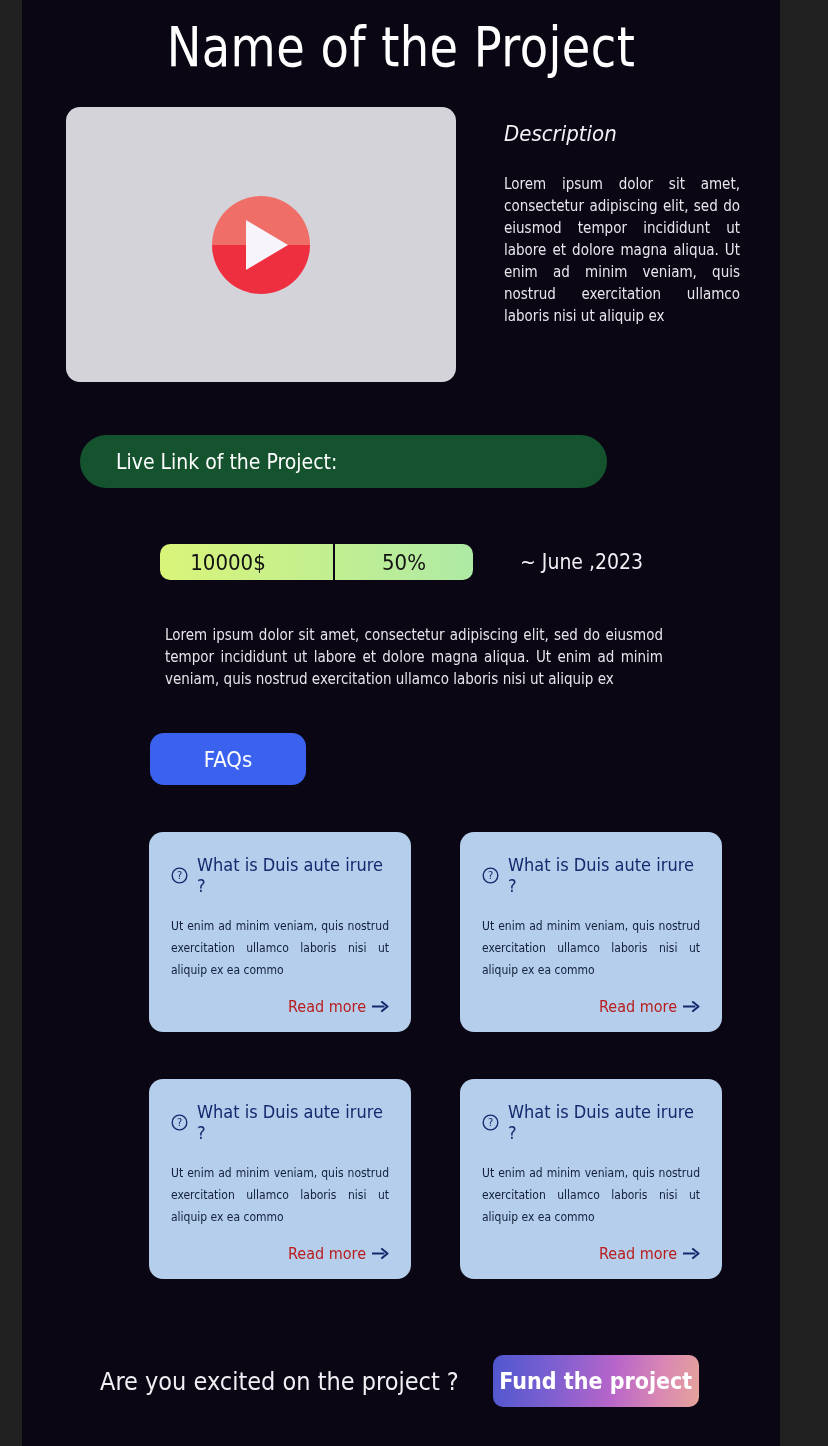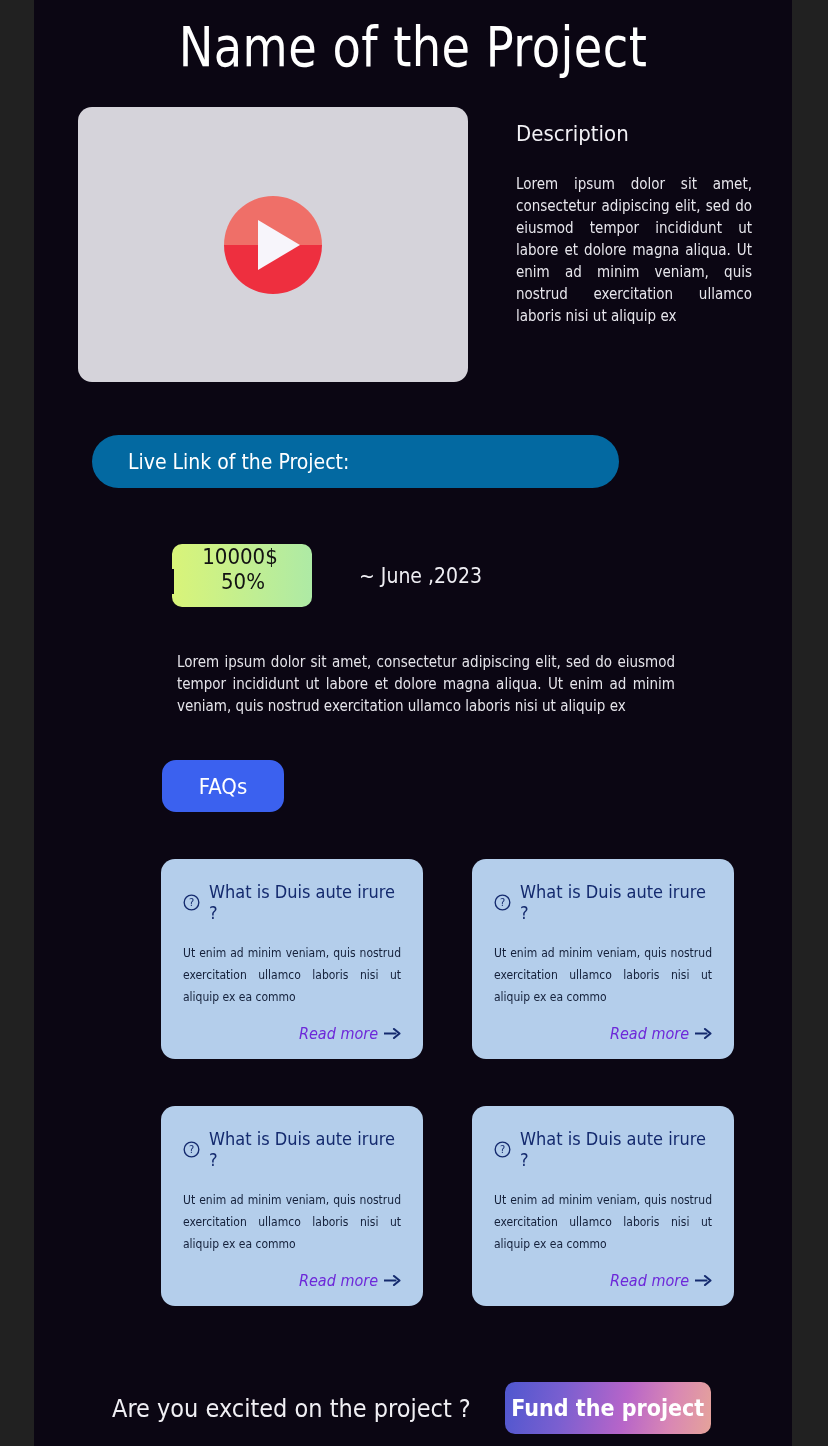--- a/index.html
+++ b/index.html
@@ -9,21 +9,21 @@
   }
   body {
     width: 828px;
     height: 1446px;
     overflow: hidden;
     font-family: "DejaVu Sans", sans-serif;
   }
 
   #page {
     position: absolute;
-    left: 34px;
+    left: 22px;
     top: 0;
     width: 758px;
     height: 1446px;
     background: #0b0613;
     overflow: hidden;
   }
 
   
   .page-title {
     margin: 0;
@@ -89,37 +89,38 @@
     margin: 0 0 30px 0;
     line-height: 26px;
   }
   .hero-h2 {
     color: #f2f1f5;
     font-family: "DejaVu Sans Condensed", "Liberation Sans Narrow", "Liberation Sans", sans-serif;
     font-size: 22px;
     font-weight: 400;
     margin: 0 0 26px 0;
     line-height: 26px;
+    font-style: italic;
   }
   .hero-p {
     color: #e7e6ec;
     font-family: "DejaVu Sans Condensed", "Liberation Sans Narrow", "Liberation Sans", sans-serif;
     font-size: 15px;
     line-height: 22px;
     text-align: justify;
     margin: 0;
   }
 
   
   .livelink-wrap {
     padding: 0 44px 0 58px;
     margin-top: 53px;
   }
   .livelink {
-    background: #0369a1;
+    background: #14532d;
     border-radius: 30px;
     height: 53px;
     display: flex;
     align-items: center;
     padding-left: 36px;
     width: 527px;
     box-sizing: border-box;
     color: #ffffff;
     font-family: "DejaVu Sans Condensed", "Liberation Sans Narrow", "Liberation Sans", sans-serif;
     font-size: 21px;
@@ -131,35 +132,35 @@
     display: flex;
     align-items: center;
     padding-left: 138px;
     margin-top: 56px;
   }
   .fund-bar {
     display: flex;
     border-radius: 10px;
     overflow: hidden;
     background: linear-gradient(to right, #d9f479 0%, #aeeaa5 100%);
-    height: 63px;
-    flex-direction: column;
+    height: 36px;
   }
   .fund-cell {
     display: flex;
     align-items: center;
     justify-content: center;
     color: #121212;
     font-family: "DejaVu Sans Condensed", "Liberation Sans Narrow", "Liberation Sans", sans-serif;
     font-size: 22px;
   }
   .fund-amount { width: 136px; }
   .fund-pct {
     width: 138px;
     border-left: 2px solid #0b0613;
+    margin-left: 37px;
   }
   .fund-date {
     margin-left: 47px;
     color: #efeef3;
     font-family: "DejaVu Sans Condensed", "Liberation Sans Narrow", "Liberation Sans", sans-serif;
     font-size: 21px;
     text-align: right;
   }
 
   
@@ -169,21 +170,21 @@
     color: #e5e4ea;
     font-family: "DejaVu Sans Condensed", "Liberation Sans Narrow", "Liberation Sans", sans-serif;
     font-size: 15px;
     line-height: 22px;
     text-align: justify;
   }
 
   
   .faq-btn-wrap { padding-left: 128px; margin-top: 43px; }
   .faq-btn {
-    width: 122px;
+    width: 156px;
     height: 52px;
     border-radius: 14px;
     background: #3b61ef;
     display: flex;
     align-items: center;
     justify-content: center;
     color: #ffffff;
     font-family: "DejaVu Sans Condensed", "Liberation Sans Narrow", "Liberation Sans", sans-serif;
     font-size: 22px;
     cursor: pointer;
@@ -225,28 +226,27 @@
   .faq-body {
     color: #14203a;
     font-family: "DejaVu Sans Condensed", "Liberation Sans Narrow", "Liberation Sans", sans-serif;
     font-size: 12px;
     line-height: 22px;
     text-align: justify;
     margin: 0 0 16px 0;
   }
   .faq-more {
     align-self: flex-end;
-    color: #6d28d9;
+    color: #b91c1c;
     font-family: "DejaVu Sans Condensed", "Liberation Sans Narrow", "Liberation Sans", sans-serif;
     font-size: 16px;
     display: flex;
     align-items: center;
     gap: 6px;
     cursor: pointer;
-    font-style: italic;
   }
   .arrow-icon { display: block; }
 
   
   .footer-cta {
     margin-top: 76px;
     display: flex;
     align-items: center;
     padding-left: 78px;
     gap: 34px;

